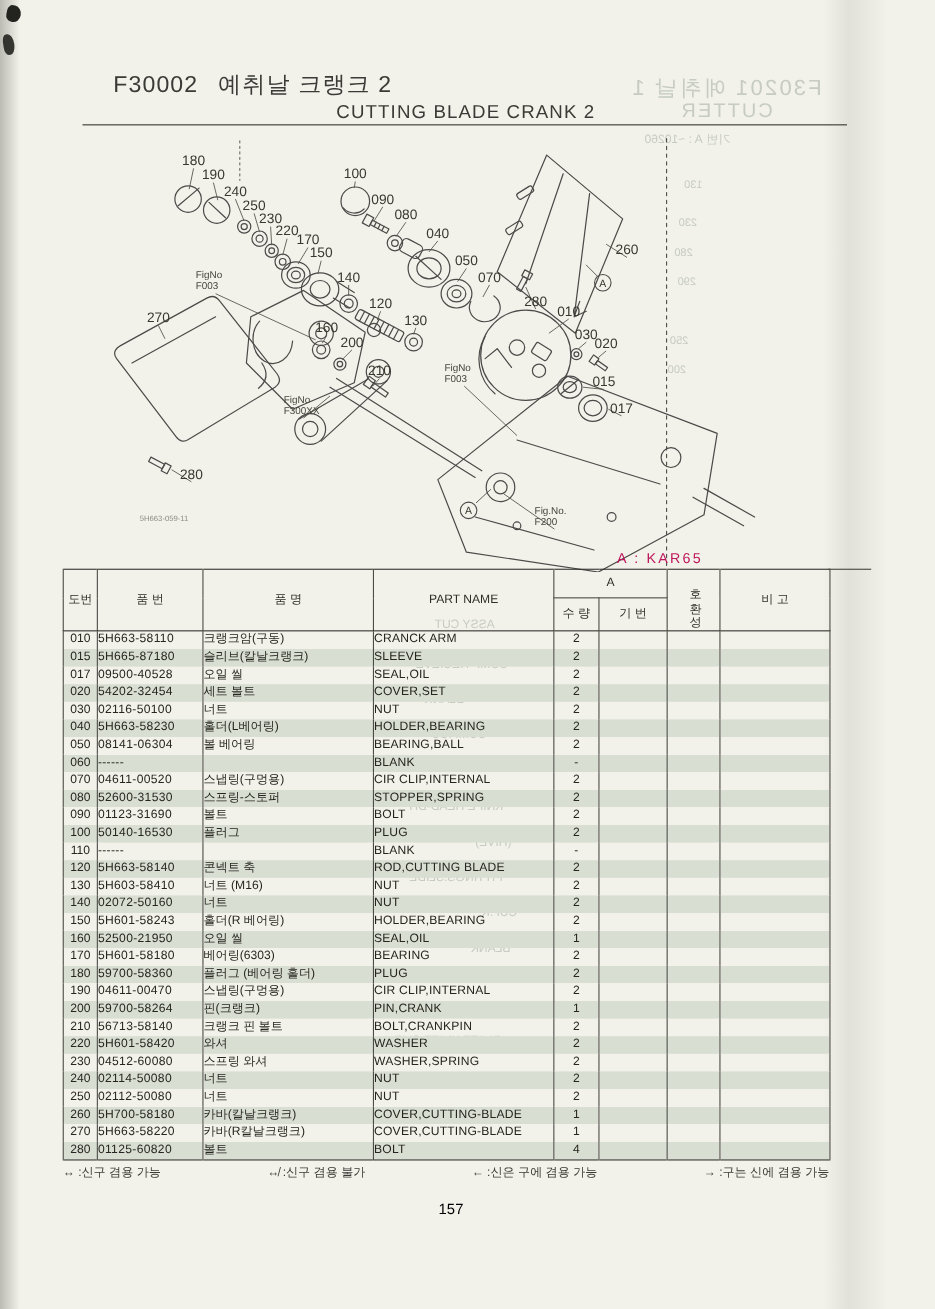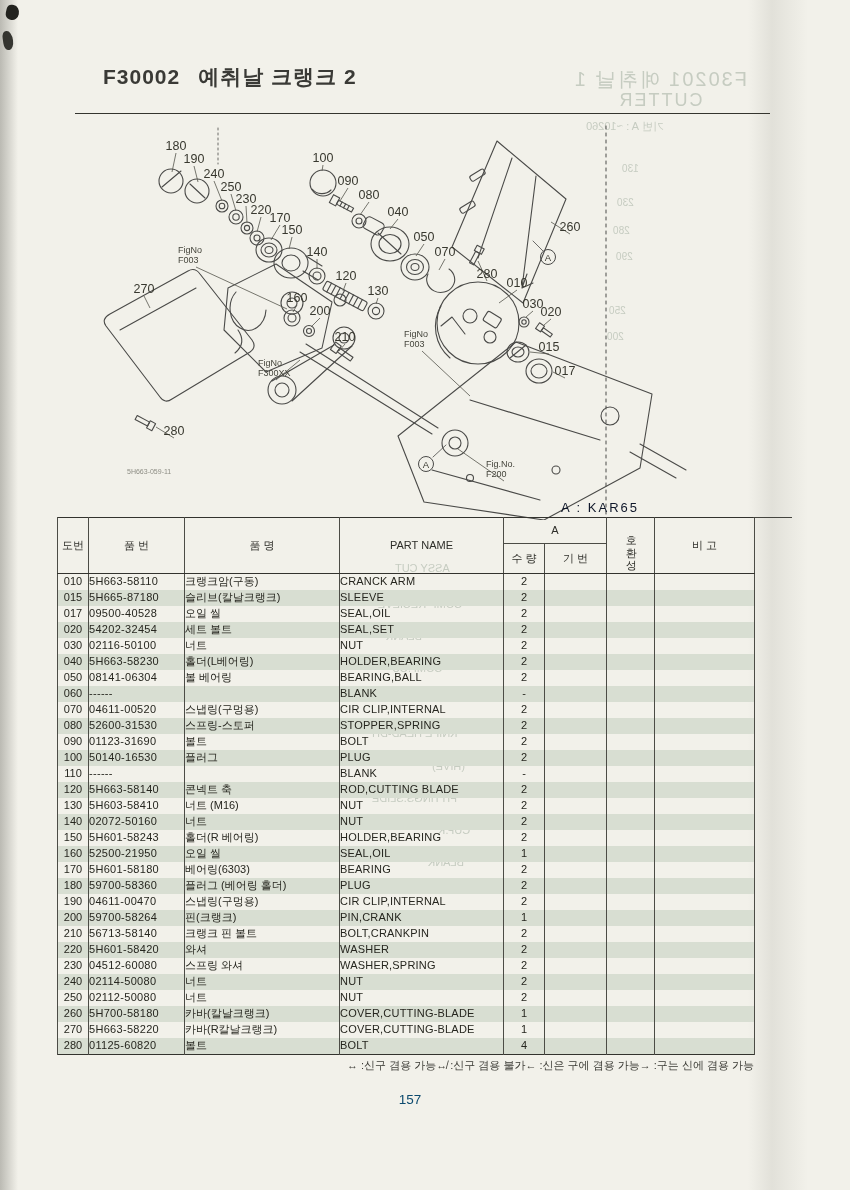--- a/index.html
+++ b/index.html
@@ -10,34 +10,34 @@
   }
   
   .edge-left{position:absolute;left:0;top:0;width:18px;height:1190px;
     background:linear-gradient(90deg,rgba(120,119,112,.45),rgba(120,119,112,0));}
   .edge-right{position:absolute;left:748px;top:0;width:60px;height:1190px;
     background:linear-gradient(90deg,rgba(140,139,130,0),rgba(140,139,130,.16) 40%,rgba(140,139,130,0));}
   .blob{position:absolute;background:#23231f;border-radius:40% 60% 55% 45%;}
   .blob1{left:6px;top:5px;width:13px;height:15px;transform:rotate(12deg);}
   .blob2{left:3px;top:31px;width:10px;height:19px;transform:rotate(-8deg);opacity:.9;}
   
-  .title-line1{position:absolute;left:103px;top:63px;font-size:21px;letter-spacing:1px;color:#3a3a36;font-weight:bold;}
+  .title-line1{position:absolute;left:103px;top:63px;font-size:21px;letter-spacing:1px;color:#3a3a36;}
   .title-line1 .code{margin-right:18px;}
   .title-line2{position:absolute;left:75px;top:92px;width:697px;text-align:center;
     font-size:17px;letter-spacing:1px;color:#3a3a36;}
   .title-rule{position:absolute;left:75px;top:113px;width:695px;height:0;border-top:1.6px solid #35352f;}
   
   .bleed{position:absolute;color:#c6ccc1;transform:scaleX(-1);white-space:nowrap;z-index:1;}
   .bleed-h1{left:540px;top:66px;width:240px;font-size:20px;letter-spacing:2px;text-align:center;}
   .bleed-h2{left:540px;top:90px;width:240px;font-size:18px;letter-spacing:2px;text-align:center;}
   .bleed-h3{left:535px;top:119px;width:180px;font-size:11px;text-align:center;}
   
   .diagram-svg{position:absolute;left:0;top:0;z-index:2;}
   .applicability{position:absolute;left:500px;top:500px;width:200px;text-align:center;
-    font-size:13px;letter-spacing:2px;color:#0f172a;z-index:3;}
+    font-size:13px;letter-spacing:2px;color:#be185d;z-index:3;}
   
   .table-wrap{position:absolute;left:57px;top:517px;z-index:3;}
   table.parts{border-collapse:collapse;table-layout:fixed;width:697px;
     border:1.7px solid #33332e;background:transparent;}
   table.parts th,table.parts td{
     border-left:1px solid #4c4c46;border-right:1px solid #4c4c46;
     font-weight:normal;font-size:11px;overflow:hidden;white-space:nowrap;
     padding:0;line-height:1.05;}
   thead th{border-bottom:1.2px solid #33332e;text-align:center;font-size:11.5px;color:#2e2e29;}
   thead tr.h1 th{height:25px;}
@@ -47,24 +47,24 @@
   tbody td{height:16px;color:#26261f;}
   tbody tr.shaded td{background:#d8ded2;}
   td.c-no{text-align:center;}
   td.c-part{padding-left:4px;font-size:11.3px;letter-spacing:.3px;margin-top:16px;}
   td.c-kr{padding-left:5px;font-size:10.5px;}
   td.c-en{padding-left:5px;font-size:11px;letter-spacing:.2px;}
   td.c-qty{text-align:center;}
   .table-topline-ext{position:absolute;left:753px;top:517px;width:39px;border-top:1.4px solid #45453f;z-index:3;}
   
   .legend{position:absolute;left:57px;top:1058px;width:697px;display:flex;
-    justify-content:flex-end;font-size:11px;color:#3a3a34;z-index:3;}
+    justify-content:space-between;font-size:11px;color:#3a3a34;z-index:3;}
   .legend .lg{white-space:nowrap;}
   .page-number{position:absolute;left:340px;top:1092px;width:140px;text-align:center;
-    font-size:13.5px;color:#0c4a6e;z-index:3;}
+    font-size:13.5px;color:#000000;z-index:3;}
   
   text.callout{font-family:"Liberation Sans","DejaVu Sans",sans-serif;font-size:12.5px;fill:#38382f;}
   text.figlabel{font-family:"Liberation Sans","DejaVu Sans",sans-serif;font-size:9px;fill:#45453c;}
   text.amark{font-family:"Liberation Sans","DejaVu Sans",sans-serif;font-size:9.5px;fill:#38382f;}
   text.drawno{font-family:"Liberation Sans","DejaVu Sans",sans-serif;font-size:7px;fill:#8d8d84;}
   line.leader{stroke:#55554d;stroke-width:.8;}
 </style>
 </head>
 <body>
 
@@ -93,20 +93,21 @@
       <div class="bleed" style="left: 617px; top: 197px; font-size: 10px;">230</div>
       <div class="bleed" style="left: 613px; top: 225px; font-size: 10px;">280</div>
       <div class="bleed" style="left: 616px; top: 251px; font-size: 10px;">290</div>
       <div class="bleed" style="left: 609px; top: 305px; font-size: 10px;">250</div>
       <div class="bleed" style="left: 607px; top: 331px; font-size: 10px;">200</div>
     </div>
 
   <div class="title-line1">
     <span class="code">F30002</span><span>예취날 크랭크 2</span>
   </div>
+  <div class="title-line2">CUTTING BLADE CRANK 2</div>
   <div class="title-rule"></div>
 
   <svg class="diagram-svg" width="850" height="520" viewBox="0 0 850 520">
     <g fill="none" stroke="#4a4a48" stroke-width="1.1" stroke-linejoin="round" stroke-linecap="round">
 
       <line x1="218" y1="128" x2="218" y2="164" stroke-dasharray="2,3" stroke-width=".8"></line>
       <line x1="606" y1="126" x2="606" y2="514" stroke-dasharray="3,4" stroke-width="1"></line>
 
       <circle cx="171" cy="181" r="12"></circle>
       <path d="M162,187 L181,171"></path>
@@ -371,21 +372,21 @@
       <td class="c-en">SEAL,OIL</td>
       <td class="c-qty">2</td>
       <td class="c-serial"></td>
       <td class="c-int"></td>
       <td class="c-rem"></td>
     </tr>
           <tr class="shaded">
       <td class="c-no">020</td>
       <td class="c-part">54202-32454</td>
       <td class="c-kr">세트 볼트</td>
-      <td class="c-en">SEAL,SET</td>
+      <td class="c-en">COVER,SET</td>
       <td class="c-qty">2</td>
       <td class="c-serial"></td>
       <td class="c-int"></td>
       <td class="c-rem"></td>
     </tr>
           <tr>
       <td class="c-no">030</td>
       <td class="c-part">02116-50100</td>
       <td class="c-kr">너트</td>
       <td class="c-en">NUT</td>

